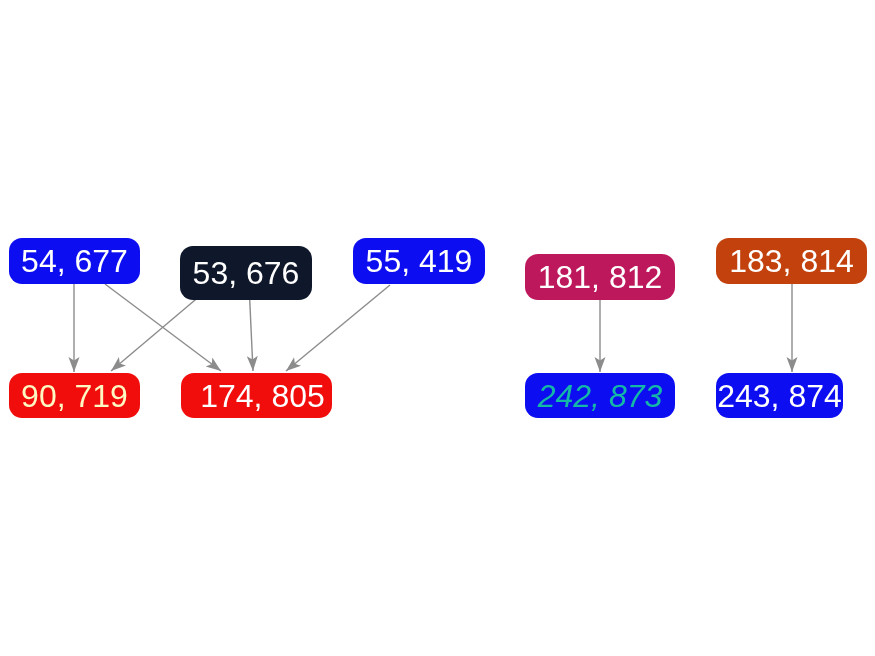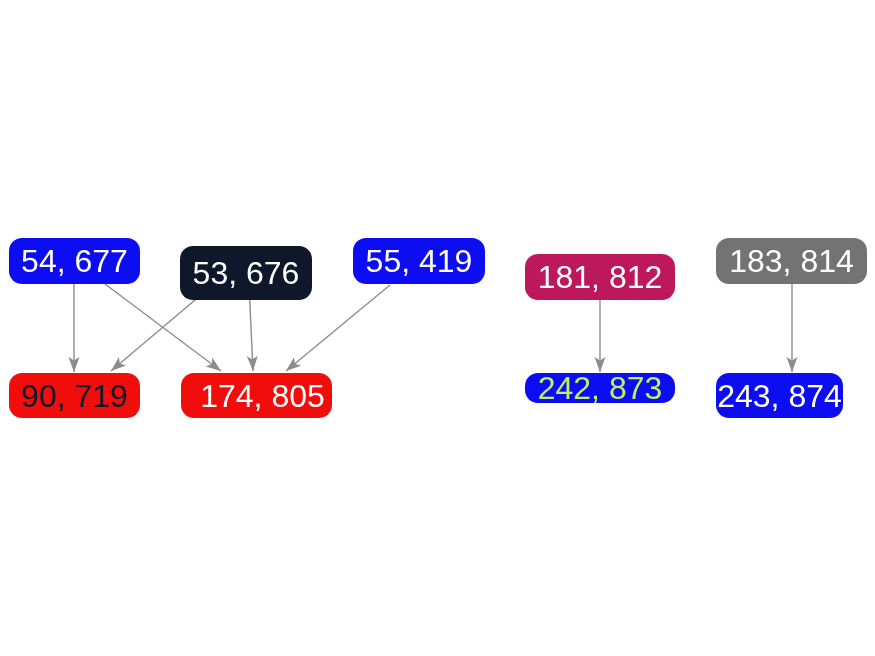--- a/index.html
+++ b/index.html
@@ -54,19 +54,19 @@
         <line x1="390" y1="285" x2="286" y2="371" stroke="#8c8c8c" stroke-width="1.4" marker-end="url(#arrowhead)"></line>
         <line x1="600" y1="284" x2="600" y2="372" stroke="#8c8c8c" stroke-width="1.4" marker-end="url(#arrowhead)"></line>
         <line x1="792" y1="284" x2="792" y2="372" stroke="#8c8c8c" stroke-width="1.4" marker-end="url(#arrowhead)"></line>
       </g>
   </svg>
   <div id="node-layer">
       <div class="node" style="left: 9px; top: 238px; width: 131px; height: 46px; background: rgb(13, 13, 242); color: rgb(255, 255, 255);">54, 677</div>
       <div class="node" style="left: 180px; top: 246px; width: 132px; height: 54px; background: #0f172a; color: rgb(255, 255, 255);">53, 676</div>
       <div class="node" style="left: 353px; top: 238px; width: 132px; height: 46px; background: rgb(13, 13, 242); color: rgb(255, 255, 255);">55, 419</div>
       <div class="node" style="left: 525px; top: 238px; width: 150px; height: 46px; background: #be185d; color: rgb(255, 255, 255); margin-top: 16px;">181, 812</div>
-      <div class="node" style="left: 716px; top: 238px; width: 151px; height: 46px; background: #737373; color: rgb(255, 255, 255); text-align: center;">183, 814</div>
-      <div class="node" style="left: 9px; top: 373px; width: 131px; height: 45px; background: rgb(242, 13, 13); color: #0f172a;">90, 719</div>
+      <div class="node" style="left: 716px; top: 238px; width: 151px; height: 46px; background: #c2410c; color: rgb(255, 255, 255); text-align: center;">183, 814</div>
+      <div class="node" style="left: 9px; top: 373px; width: 131px; height: 45px; background: rgb(242, 13, 13); color: #fef9c3;">90, 719</div>
       <div class="node" style="left: 181px; top: 373px; width: 151px; height: 45px; background: rgb(242, 13, 13); color: rgb(255, 255, 255); padding-left: 12px;">174, 805</div>
-      <div class="node" style="left: 525px; top: 373px; width: 150px; height: 30px; background: rgb(13, 13, 242); color: #bef264;">242, 873</div>
+      <div class="node" style="left: 525px; top: 373px; width: 150px; height: 45px; background: rgb(13, 13, 242); color: #14b8a6; font-style: italic;">242, 873</div>
       <div class="node" style="left: 716px; top: 373px; width: 127px; height: 45px; background: rgb(13, 13, 242); color: rgb(255, 255, 255);">243, 874</div>
     </div>
 </div>
 
 </body></html>

